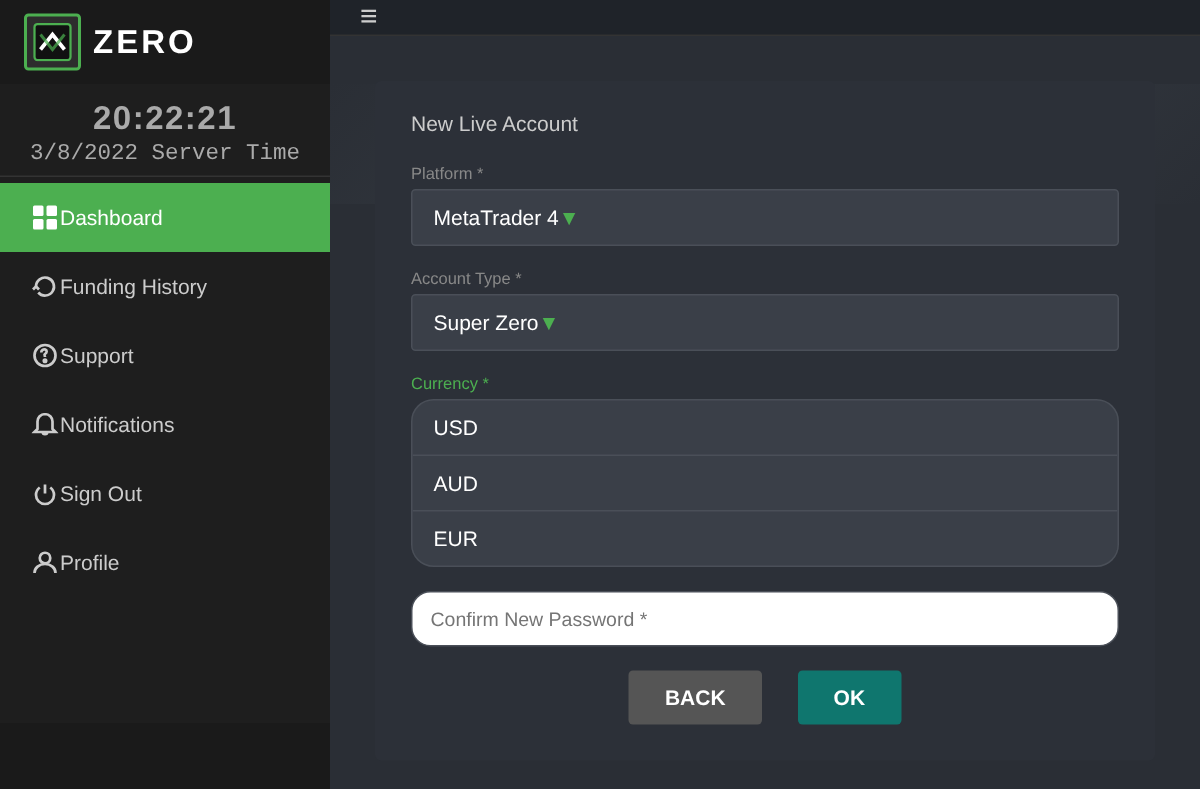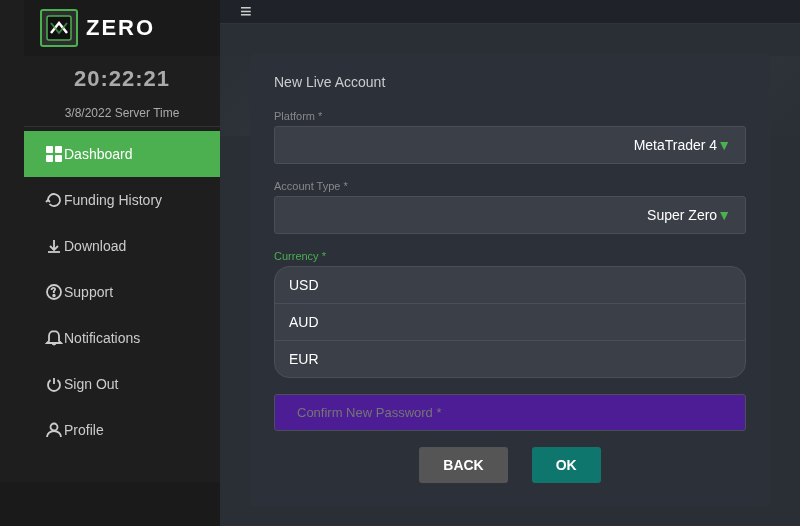--- a/index.html
+++ b/index.html
@@ -13,21 +13,20 @@
     }
 
     
     .sidebar {
       width: 220px;
       min-width: 220px;
       background: #1e1e1e;
       display: flex;
       flex-direction: column;
       height: 482px;
-      padding-left: 24px;
     }
 
     .sidebar-logo {
       background: #1a1a1a;
       padding: 12px 16px;
       display: flex;
       align-items: center;
       gap: 8px;
       height: 56px;
     }
@@ -63,22 +62,23 @@
 
     .time-display {
       color: #aaaaaa;
       font-size: 22px;
       font-weight: bold;
       letter-spacing: 1px;
     }
 
     .date-display {
       color: #aaaaaa;
-      font-size: 12px;
-      margin-top: 14px;
+      font-size: 15px;
+      margin-top: 2px;
+      font-family: Liberation Mono, monospace;
     }
 
     .sidebar-nav {
       flex: 1;
       display: flex;
       flex-direction: column;
       padding-top: 4px;
     }
 
     .nav-item {
@@ -177,21 +177,21 @@
     .select-field {
       width: 100%;
       background: #3a3f48;
       border: 1px solid #4a4f58;
       border-radius: 3px;
       padding: 10px 14px;
       color: #ffffff;
       font-size: 14px;
       display: flex;
       align-items: center;
-      justify-content: flex-end;
+      justify-content: flex-start;
       cursor: pointer;
     }
 
     .select-arrow {
       color: #4caf50;
       font-size: 14px;
     }
 
     .currency-list {
       width: 100%;
@@ -208,24 +208,24 @@
       cursor: pointer;
       border-bottom: 1px solid #4a4f58;
     }
 
     .currency-item:last-child {
       border-bottom: none;
     }
 
     .password-field {
       width: 100%;
-      background: #4c1d95;
+      background: #ffffff;
       border: 1px solid #4a4f58;
-      border-radius: 3px;
-      padding: 10px 22px;
+      border-radius: 13px;
+      padding: 10px 12px;
       color: #888888;
       font-size: 13px;
       outline: none;
     }
 
     .form-actions {
       display: flex;
       justify-content: center;
       gap: 24px;
       margin-top: 16px;
@@ -289,29 +289,20 @@
     <div class="nav-item">
       <span class="nav-icon">
         <svg width="18" height="18" viewBox="0 0 18 18" fill="none" stroke="currentColor" stroke-width="1.8">
           <path d="M3 9a6 6 0 1 1 1.5 4"></path>
           <path d="M1 11 L3 9 L5 11" stroke="currentColor" stroke-width="1.8" fill="none"></path>
         </svg>
       </span>
       <span>Funding History</span>
     </div>
 
-    <div class="nav-item">
-      <span class="nav-icon">
-        <svg width="18" height="18" viewBox="0 0 18 18" fill="none" stroke="currentColor" stroke-width="1.8">
-          <path d="M9 3 L9 12 M5 9 L9 13 L13 9"></path>
-          <path d="M3 15 L15 15"></path>
-        </svg>
-      </span>
-      <span>Download</span>
-    </div>
 
     <div class="nav-item">
       <span class="nav-icon">
         <svg width="18" height="18" viewBox="0 0 18 18" fill="none" stroke="currentColor" stroke-width="1.8">
           <circle cx="9" cy="9" r="7"></circle>
           <path d="M6.5 7 C6.5 5.5 8 4.5 9.2 5 C10.4 5.5 10.5 7 9 8 C8.2 8.5 9 9.5 9 10"></path>
           <circle cx="9" cy="12.5" r="0.8" fill="currentColor"></circle>
         </svg>
       </span>
       <span>Support</span>

